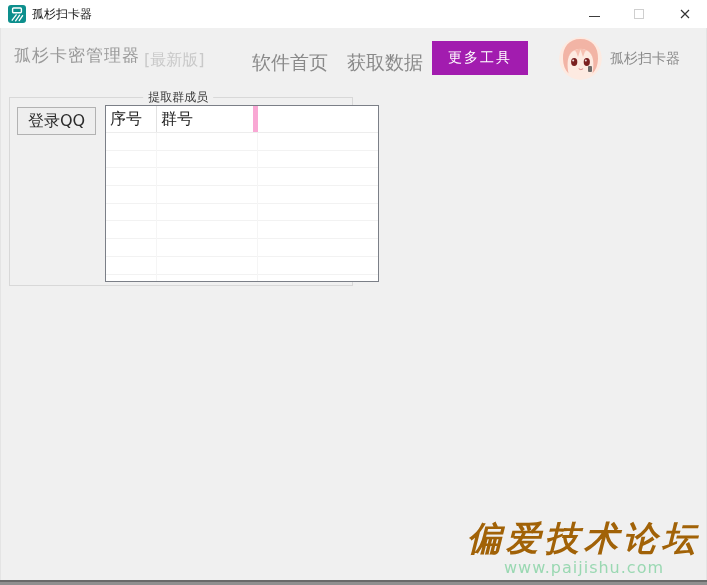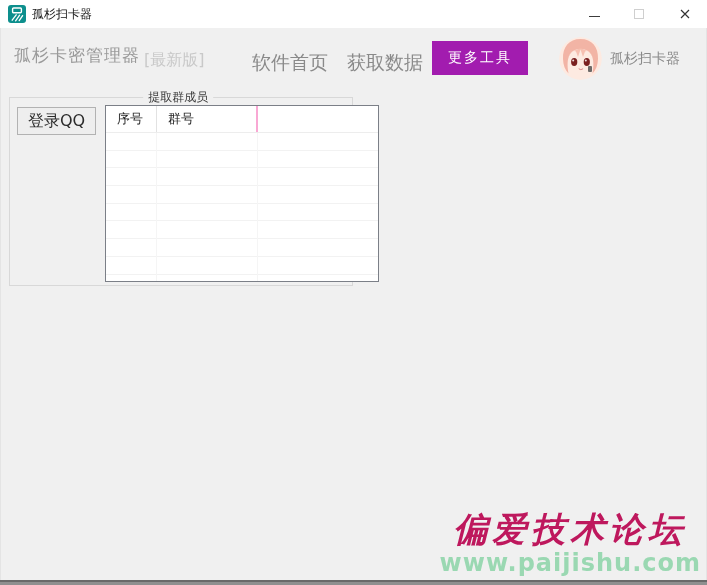--- a/index.html
+++ b/index.html
@@ -42,35 +42,35 @@
                     white-space:nowrap; }
   .login-btn { position:absolute; left:7px; top:9px; width:79px; height:28px;
                background:#eeeeee; border:1px solid #b2b2b2; font-size:16px; color:#2b2b2b;
                display:flex; align-items:center; justify-content:center; cursor:pointer;
                font-family:"DejaVu Sans", sans-serif; }
 
   
   .table { position:absolute; left:95px; top:7px; width:274px; height:177px;
            background:#ffffff; border:1px solid #7b7f87; }
   .thead { display:flex; height:27px; border-bottom:1px solid #ededed; background:#ffffff; }
-  .th { font-size:13px; color:#1f1f1f; padding-left:11px; display:flex; align-items:center;
+  .th { font-size:16px; color:#1f1f1f; padding-left:4px; display:flex; align-items:center;
         cursor:default; }
   .th-1 { width:51px;  border-right:1px solid #e2e2e2; }
-  .th-2 { width:101px; border-right:2px solid #f9a8d4; }
+  .th-2 { width:101px; border-right:5px solid #f9a8d4; }
   .th-3 { flex:1; }
   .tbody { position:relative; height:148px; overflow:hidden; }
   .tr { height:17.7px; border-bottom:1px solid #f2f2f2; }
   .col-line { position:absolute; top:0; bottom:0; width:1px; background:#f5f5f5; }
   .cl-1 { left:50px; } .cl-2 { left:151px; }
 
   
   .watermark { position:absolute; right:6px; bottom:8px; text-align:center; pointer-events:none; }
   .wm-line1 { font-size:34px; font-weight:bold; font-style:italic; letter-spacing:5px;
-              color:#be185d; line-height:1.1; }
-  .wm-line2 { font-size:24px; font-weight:bold; letter-spacing:1px; color:#9ad8b2;
+              color:#a16207; line-height:1.1; }
+  .wm-line2 { font-size:16px; font-weight:normal; letter-spacing:1px; color:#9ad8b2;
               margin-top:1px; }
 
   
   .bottom-edge { position:absolute; left:0; bottom:0; width:707px; height:5px;
                  background:#8f8f8f; border-top:2px solid #696969; }
 </style>
 </head>
 <body>
 
 <div class="window">

